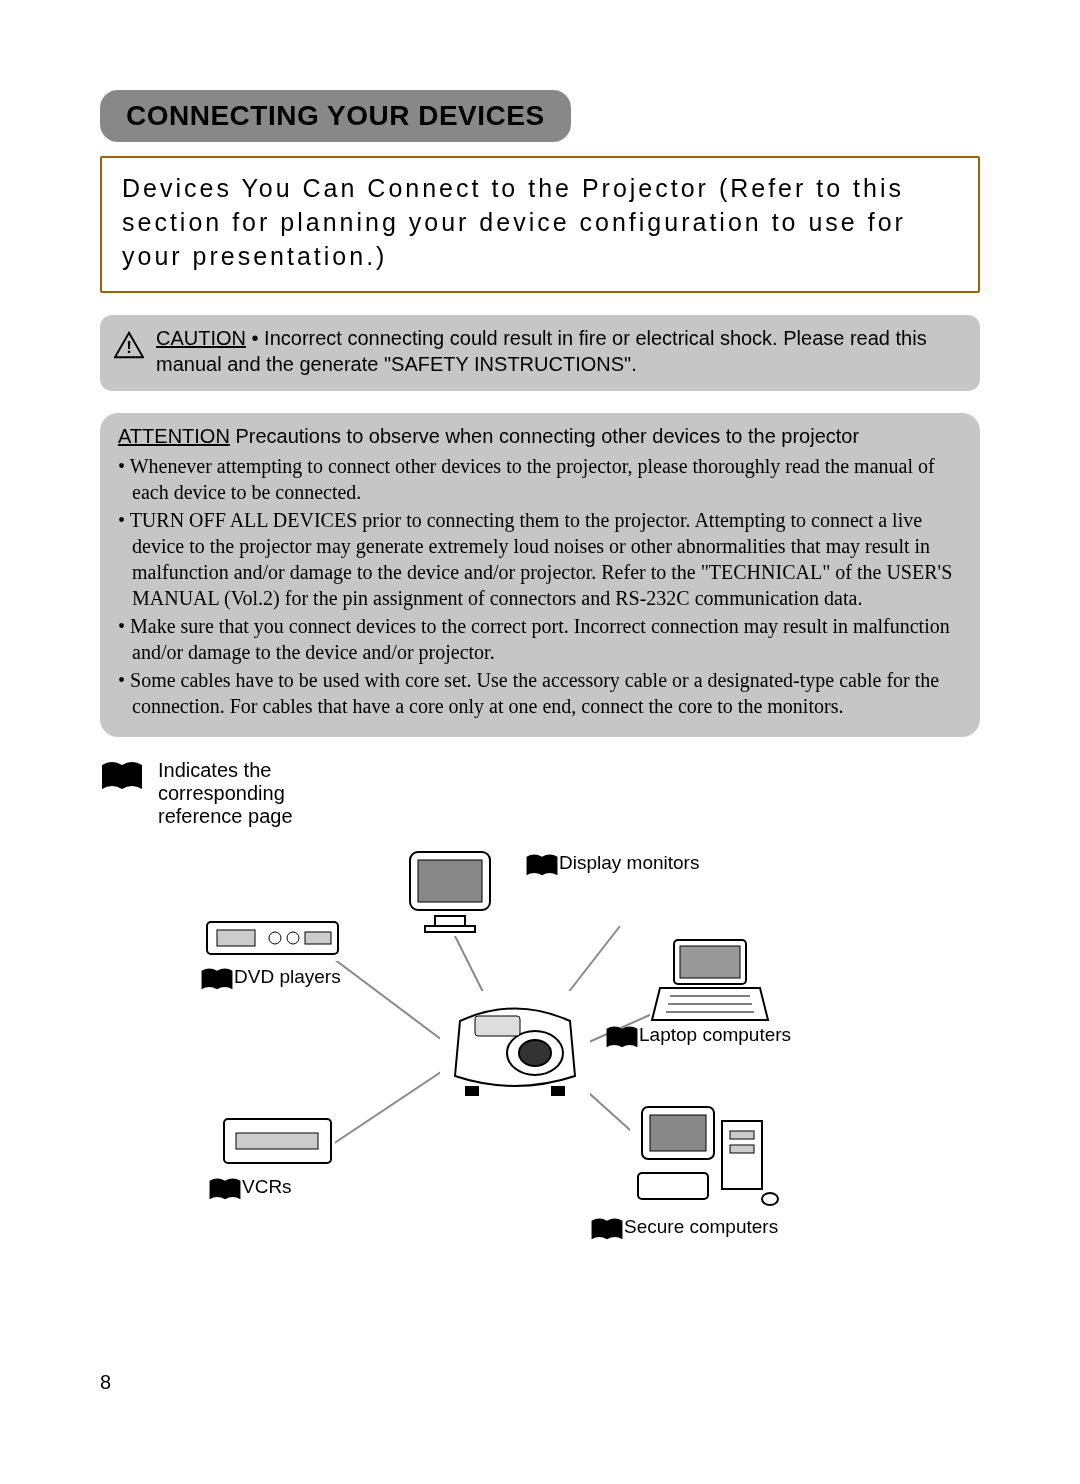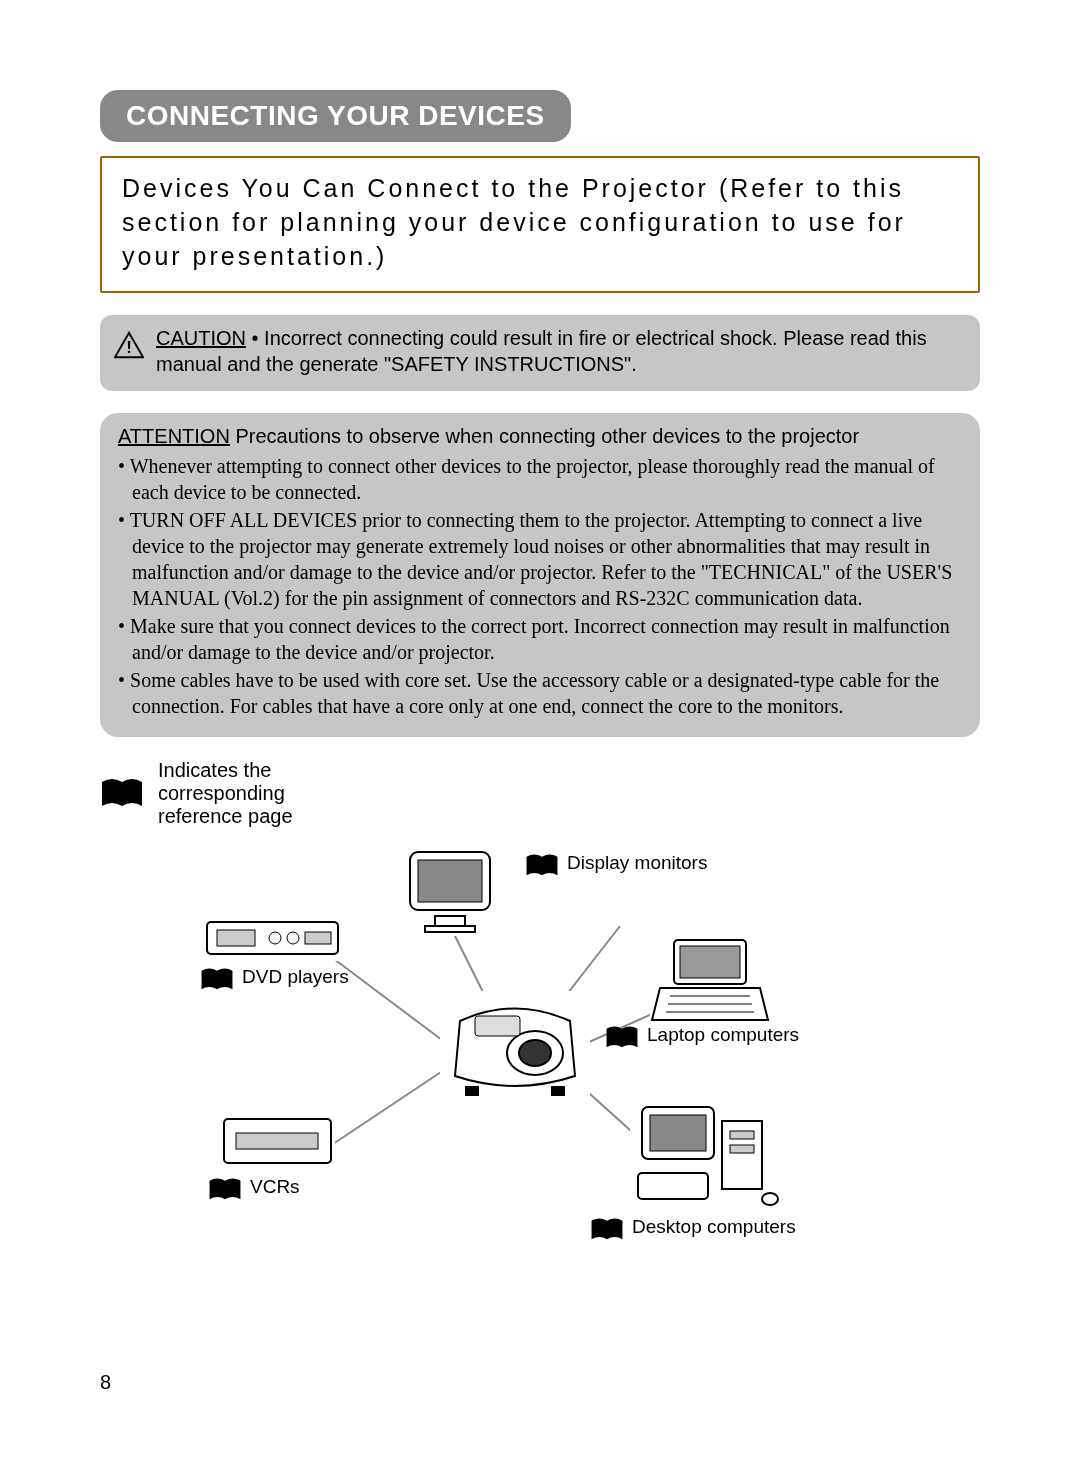--- a/index.html
+++ b/index.html
@@ -11,21 +11,21 @@
     width: 1080px;
     height: 1484px;
     position: relative;
   }
   .page {
     padding: 90px 100px 40px 100px;
   }
   .title-pill {
     display: inline-block;
     background: #888;
-    color: #ffffff;
+    color: #000000;
     font-weight: bold;
     font-size: 28px;
     padding: 10px 26px;
     border-radius: 18px;
     letter-spacing: 0.5px;
   }
   .intro-box {
     margin-top: 14px;
     border: 2px solid #a16207;
     padding: 14px 20px 18px 20px;
@@ -60,39 +60,39 @@
     font-size: 20px;
     line-height: 1.3;
   }
   .attention-box .att-label { text-decoration: underline; }
   .attention-box ul { margin: 4px 0 0 0; padding: 0; list-style: none; }
   .attention-box li { margin: 0 0 2px 0; padding-left: 14px; text-indent: -14px; font-family: Liberation Serif, serif; }
   .attention-box li::before { content: "• "; }
   .legend {
     margin-top: 22px;
     display: flex;
-    align-items: center;
+    align-items: flex-start;
     gap: 14px;
     font-size: 20px;
   }
   .book-icon {
     width: 44px; height: 36px; flex: 0 0 auto;
   }
   .book-icon svg { width: 100%; height: 100%; }
   .diagram {
     margin-top: 18px;
     position: relative;
     height: 430px;
     font-size: 19px;
   }
   .d-label {
     position: absolute;
     display: flex;
     align-items: flex-start;
-    gap: 8px;
+    gap: 0;
   }
   .d-label .book-icon { width: 34px; height: 28px; }
   .dev-box {
     position: absolute;
     background: #fff;
   }
   .pagenum {
     position: absolute;
     left: 100px;
     bottom: 90px;
@@ -235,20 +235,20 @@
       <div class="book-icon"><svg viewBox="0 0 44 36">
             <path d="M2 6 Q12 0 22 6 Q32 0 42 6 L42 30 Q32 24 22 30 Q12 24 2 30 Z" fill="#000"></path>
           </svg></div>
       <span>VCRs</span>
     </div>
 
     <div class="d-label" style="left:490px;top:370px">
       <div class="book-icon"><svg viewBox="0 0 44 36">
             <path d="M2 6 Q12 0 22 6 Q32 0 42 6 L42 30 Q32 24 22 30 Q12 24 2 30 Z" fill="#000"></path>
           </svg></div>
-      <span>Desktop computers</span>
+      <span>Secure computers</span>
     </div>
 
   </div>
 
 </div>
 
 <div class="pagenum">8</div>
 
 </body></html>

